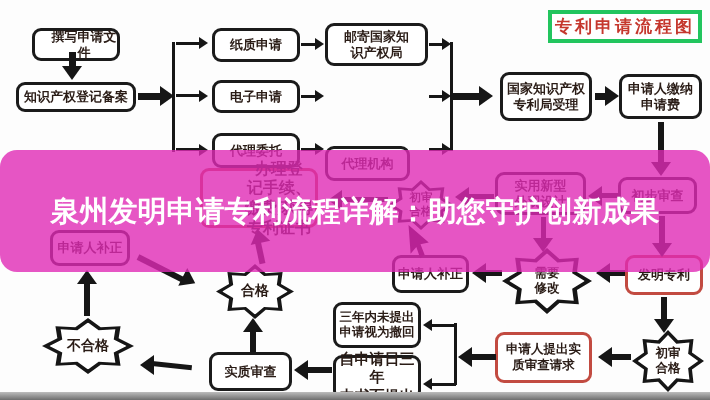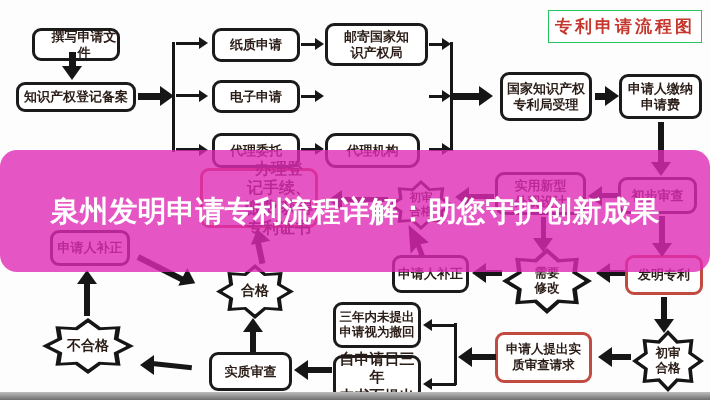--- a/index.html
+++ b/index.html
@@ -21,41 +21,41 @@
   .star::before{background:#161616;z-index:-2;}
   .star::after{background:#ffffff;transform:scale(.84);z-index:-1;}
   
   #write{left:32px;top:28px;width:88px;height:33px;padding-left:16px;}
   #register{left:16px;top:82px;width:120px;height:30px;}
   #paper{left:212px;top:28px;width:88px;height:34px;}
   #elec{left:212px;top:80px;width:88px;height:33px;}
   #commission{left:212px;top:133px;width:88px;height:35px;}
   #mail{left:325px;top:23px;width:103px;height:43px;}
   #upload{left:325px;top:80px;width:103px;height:33px;}
-  #agencyorg{left:325px;top:133px;width:95px;height:35px;border-radius:11px;}
+  #agencyorg{left:325px;top:146px;width:85px;height:35px;}
   #accept{left:500px;top:72px;width:92px;height:49px;}
   #payfee{left:619px;top:74px;width:83px;height:45px;}
   #prelim{left:618px;top:177px;width:79px;height:37px;}
   #utility{left:495px;top:172px;width:91px;height:43px;}
   #cert{left:200px;top:168px;width:118px;height:60px;font-size:16px;padding-left:40px;}
   #correctL{left:50px;top:230px;width:80px;height:36px;}
   #substantive{left:209px;top:352px;width:83px;height:39px;}
   #withdraw{left:333px;top:302px;width:88px;height:46px;font-size:12.5px;}
   #written{left:333px;top:355px;width:88px;height:45px;font-size:15px;}
   #correctR{left:392px;top:255px;width:77px;height:38px;}
   #invention{left:625px;top:255px;width:78px;height:40px;}
   #request{left:495px;top:332px;width:97px;height:51px;font-size:12.5px;}
   #sPrelimL{left:388px;top:180px;width:66px;height:50px;font-size:11.5px;}
   #sPass{left:216px;top:264px;width:78px;height:55px;font-size:14px;}
   #sFail{left:42px;top:318px;width:92px;height:56px;font-size:14px;}
   #sModify{left:502px;top:248px;width:90px;height:66px;}
   #sPrelimR{left:632px;top:330px;width:72px;height:62px;}
   
   #titlebox{position:absolute;left:548px;top:10px;width:154px;height:33px;background:#fff;
-        border:1px solid #22c55e;box-sizing:border-box;display:flex;align-items:center;
+        border:4px solid #22c55e;box-sizing:border-box;display:flex;align-items:center;
         justify-content:center;font-weight:bold;font-size:17px;letter-spacing:3px;
         color:#c5372d;z-index:1;}
   
   .hl,.vl{position:absolute;background:#161616;z-index:1;}
   .ah{position:absolute;width:0;height:0;z-index:1;}
   .ar{border-top:10px solid transparent;border-bottom:10px solid transparent;border-left:14px solid #161616;}
   .al{border-top:10px solid transparent;border-bottom:10px solid transparent;border-right:14px solid #161616;}
   .au{border-left:10px solid transparent;border-right:10px solid transparent;border-bottom:14px solid #161616;}
   .ad{border-left:10px solid transparent;border-right:10px solid transparent;border-top:14px solid #161616;}
   .tr{border-top:6px solid transparent;border-bottom:6px solid transparent;border-left:9px solid #161616;}

